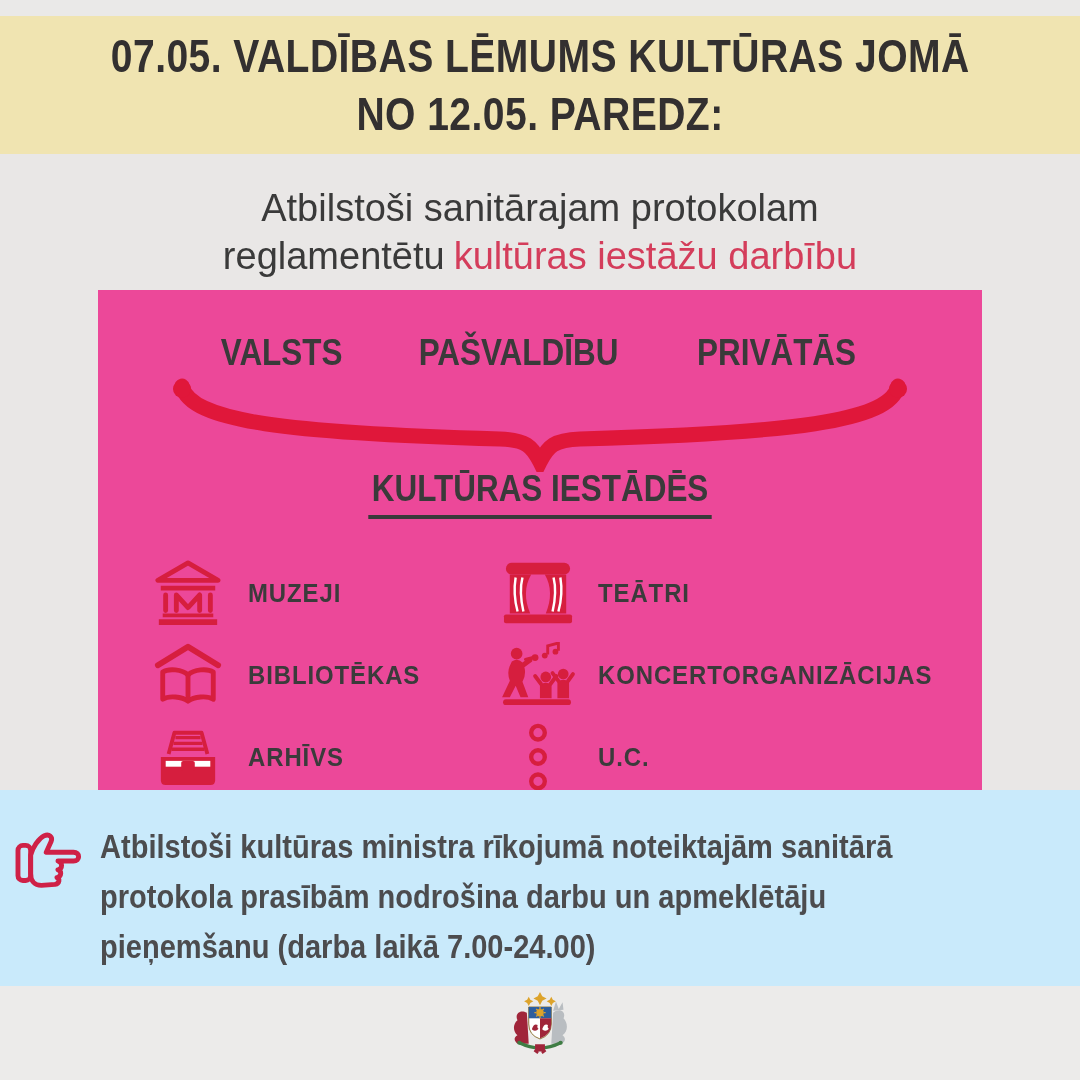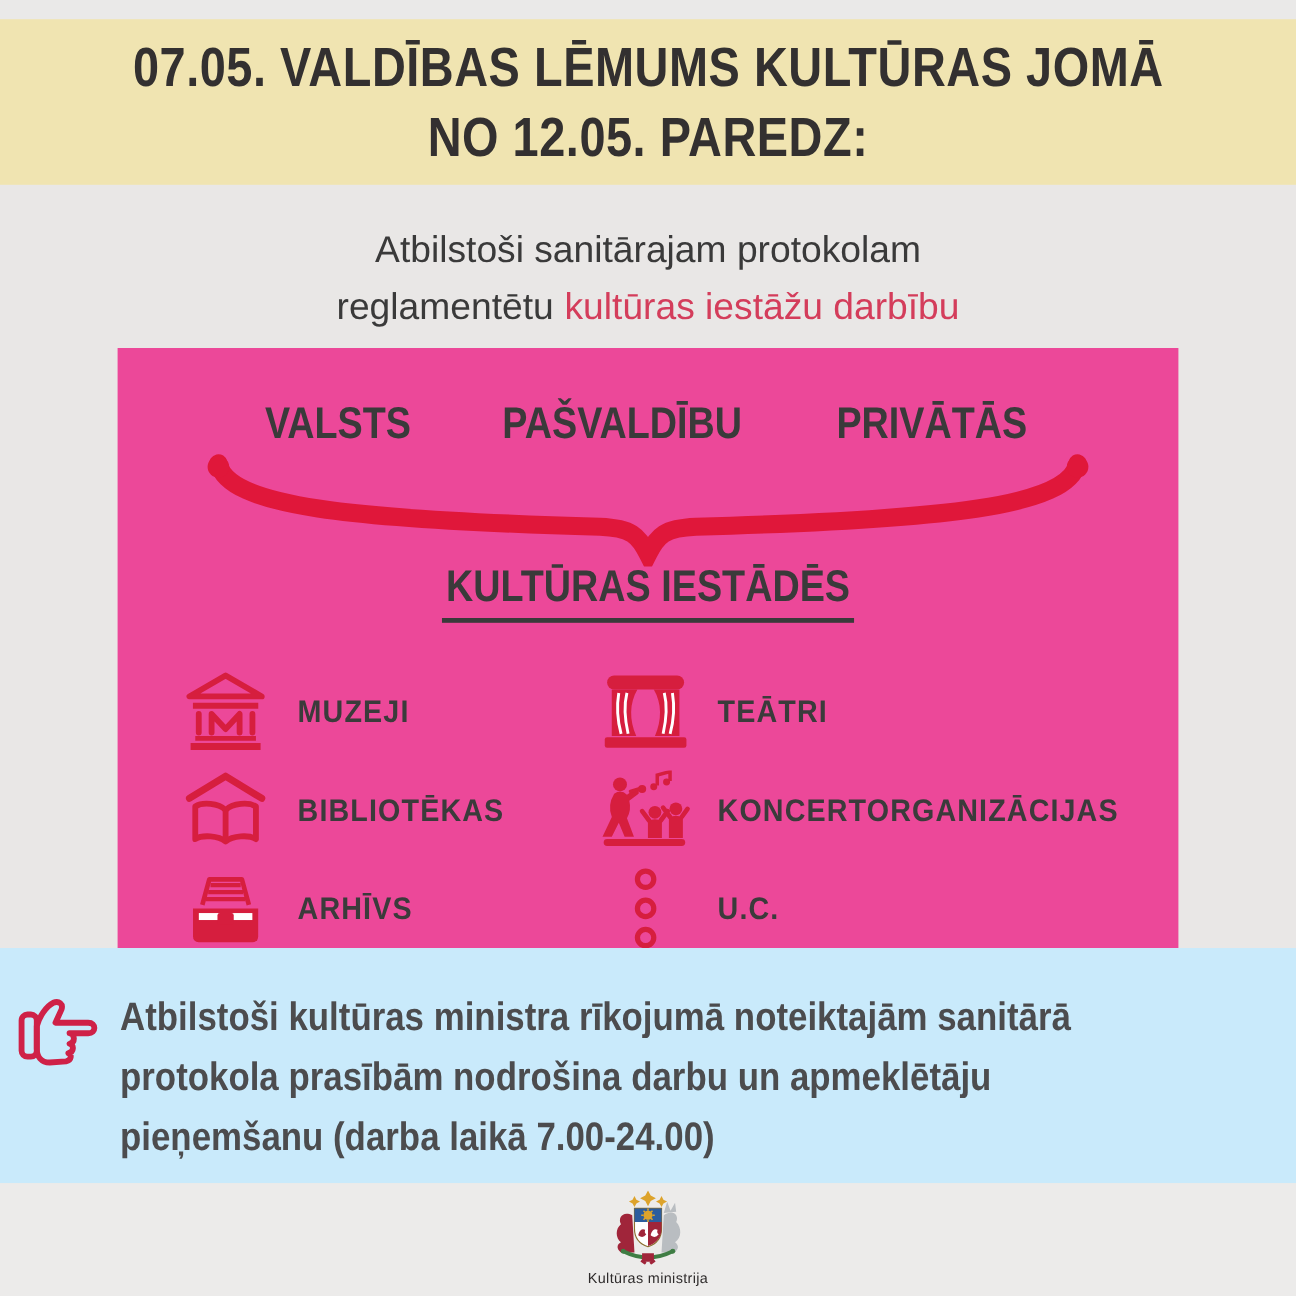--- a/index.html
+++ b/index.html
@@ -7,21 +7,21 @@
   .page{position:relative;width:1080px;height:1080px;overflow:hidden;background:#e9e7e6;}
 
   .top-strip{position:absolute;top:0;left:0;width:1080px;height:16px;background:#eae9e8;}
 
   .banner{position:absolute;top:16px;left:0;width:1080px;height:138px;background:#f0e4b1;
           display:flex;flex-direction:column;justify-content:center;align-items:center;gap:8px;}
   .banner .line{display:inline-block;transform:scaleX(.85);transform-origin:center;
           font-weight:700;font-size:46px;line-height:50px;color:#333030;letter-spacing:.5px;white-space:nowrap;}
 
   .intro{position:absolute;top:184px;left:0;width:1080px;text-align:center;
-         font-size:31px;line-height:48px;color:#3a3a3a;}
+         font-size:38px;line-height:48px;color:#3a3a3a;}
   .intro .hl{color:#d43d5b;font-weight:400;margin-left:9px;}
 
   .card{position:absolute;left:98px;top:290px;width:884px;height:608px;background:#ec4899;}
 
   .cats{position:absolute;top:42px;left:0;right:0;padding:0 112px;display:flex;justify-content:space-between;}
   .cats .cat{display:inline-block;transform:scaleX(.85);font-weight:700;font-size:37px;color:#3a3a3a;white-space:nowrap;}
 
   .brace-wrap{position:absolute;top:86px;left:72px;width:740px;height:96px;}
 
   .target-wrap{position:absolute;top:178px;left:0;right:0;text-align:center;}
@@ -208,16 +208,15 @@
           <path d="M42 16 V18 M42 26 V28 M36 22 H38 M46 22 H48 M38 18 L39.4 19.4 M46 26 L44.6 24.6 M46 18 L44.6 19.4 M38 26 L39.4 24.6"></path>
         </g>
         <path d="M33.5 39 q2 -6 6 -4 q-1 3 1 4 q-3 4 -7 1 z" fill="#a0253a"></path>
         <path d="M44.5 39 q2 -6 6 -4 q-1 3 1 4 q-3 4 -7 1 z" fill="#ffffff"></path>
         <path d="M20 54 Q42 65 64 54" stroke="#3f7d44" stroke-width="3.5" fill="none"></path>
         <circle cx="20" cy="54" r="2.2" fill="#3f7d44"></circle>
         <circle cx="64" cy="54" r="2.2" fill="#3f7d44"></circle>
         <path d="M38 57 h8 v5 h-8 z M36 62 l4 3 M48 62 l-4 3" stroke="#a0253a" stroke-width="2.5" fill="#a0253a"></path>
       </svg>
     </span>
-    <div class="ministry">Kultūras ministrija</div>
   </div>
 
 </div>
 
 </body></html>

